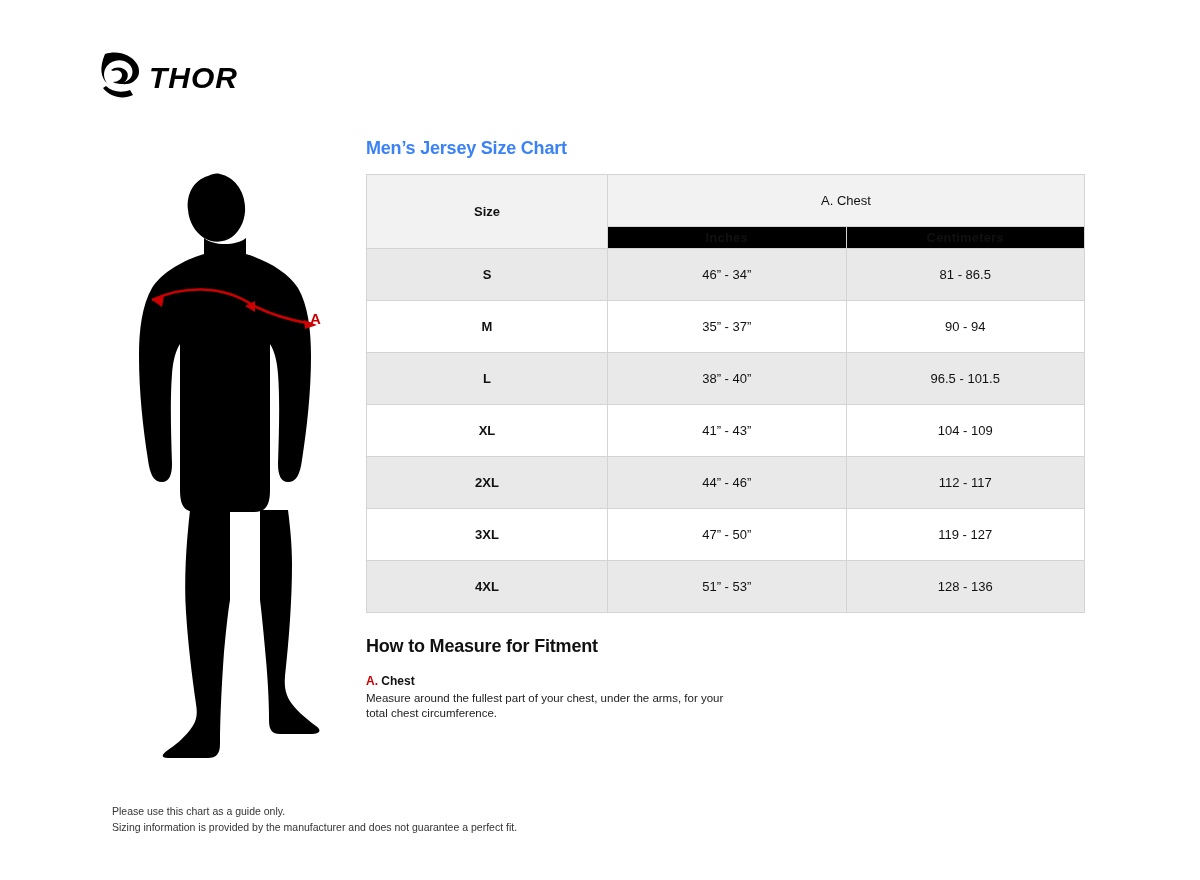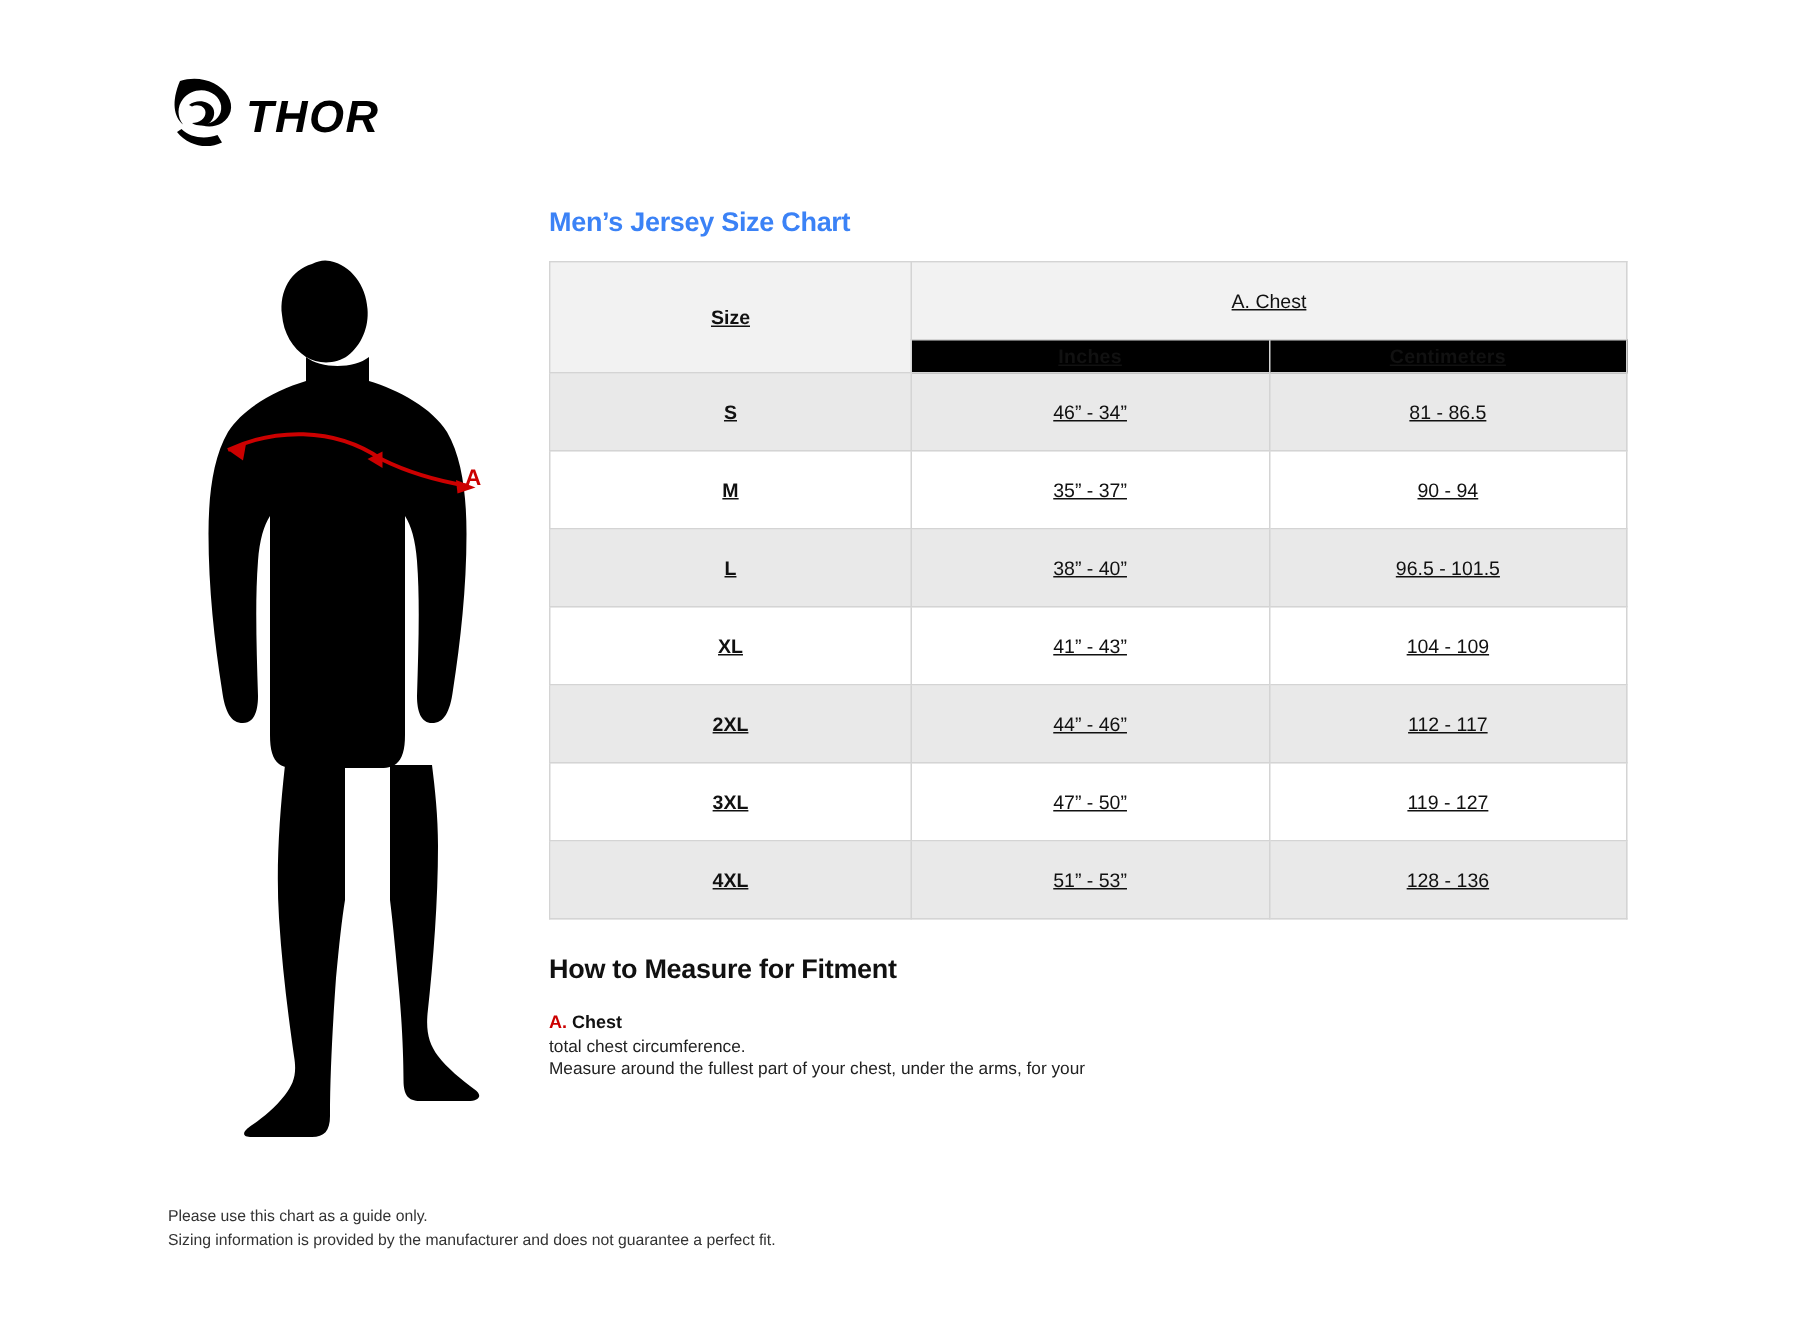--- a/index.html
+++ b/index.html
@@ -15,21 +15,21 @@
     position: relative;
     width: 1200px;
     height: 880px;
     background: #ffffff;
     overflow: hidden;
   }
 
   
   .logo {
     position: absolute;
-    left: 112px;
+    left: 97px;
     top: 48px;
     width: 180px;
     height: 56px;
     text-align: right;
   }
 
   
   .figure {
     position: absolute;
     left: 112px;
@@ -66,21 +66,20 @@
     color: #111111;
     letter-spacing: -0.2px;
   }
 
   
   .chart-wrap {
     position: absolute;
     left: 366px;
     top: 174px;
     width: 740px;
-    text-decoration: underline;
   }
   table.size-chart {
     border-collapse: collapse;
     width: 719px;
     table-layout: fixed;
   }
   table.size-chart td,
   table.size-chart th {
     border: 1px solid #d4d4d4;
     text-align: center;
@@ -278,22 +277,22 @@
     </table>
   </div>
 
   <div class="subtitle">How to Measure for Fitment</div>
 
   <div class="measure-block">
     <p class="measure-head">
       <span class="letter">A.</span>
       <span>Chest</span>
     </p>
+    <p class="measure-text">Measure around the fullest part of your chest, under the arms, for your</p>
     <p class="measure-text">total chest circumference.</p>
-    <p class="measure-text">Measure around the fullest part of your chest, under the arms, for your</p>
   </div>
 
 
   <div class="disclaimer">
     <div>Please use this chart as a guide only.</div>
     <div>Sizing information is provided by the manufacturer and does not guarantee a perfect fit.</div>
   </div>
 
 </div>
 

